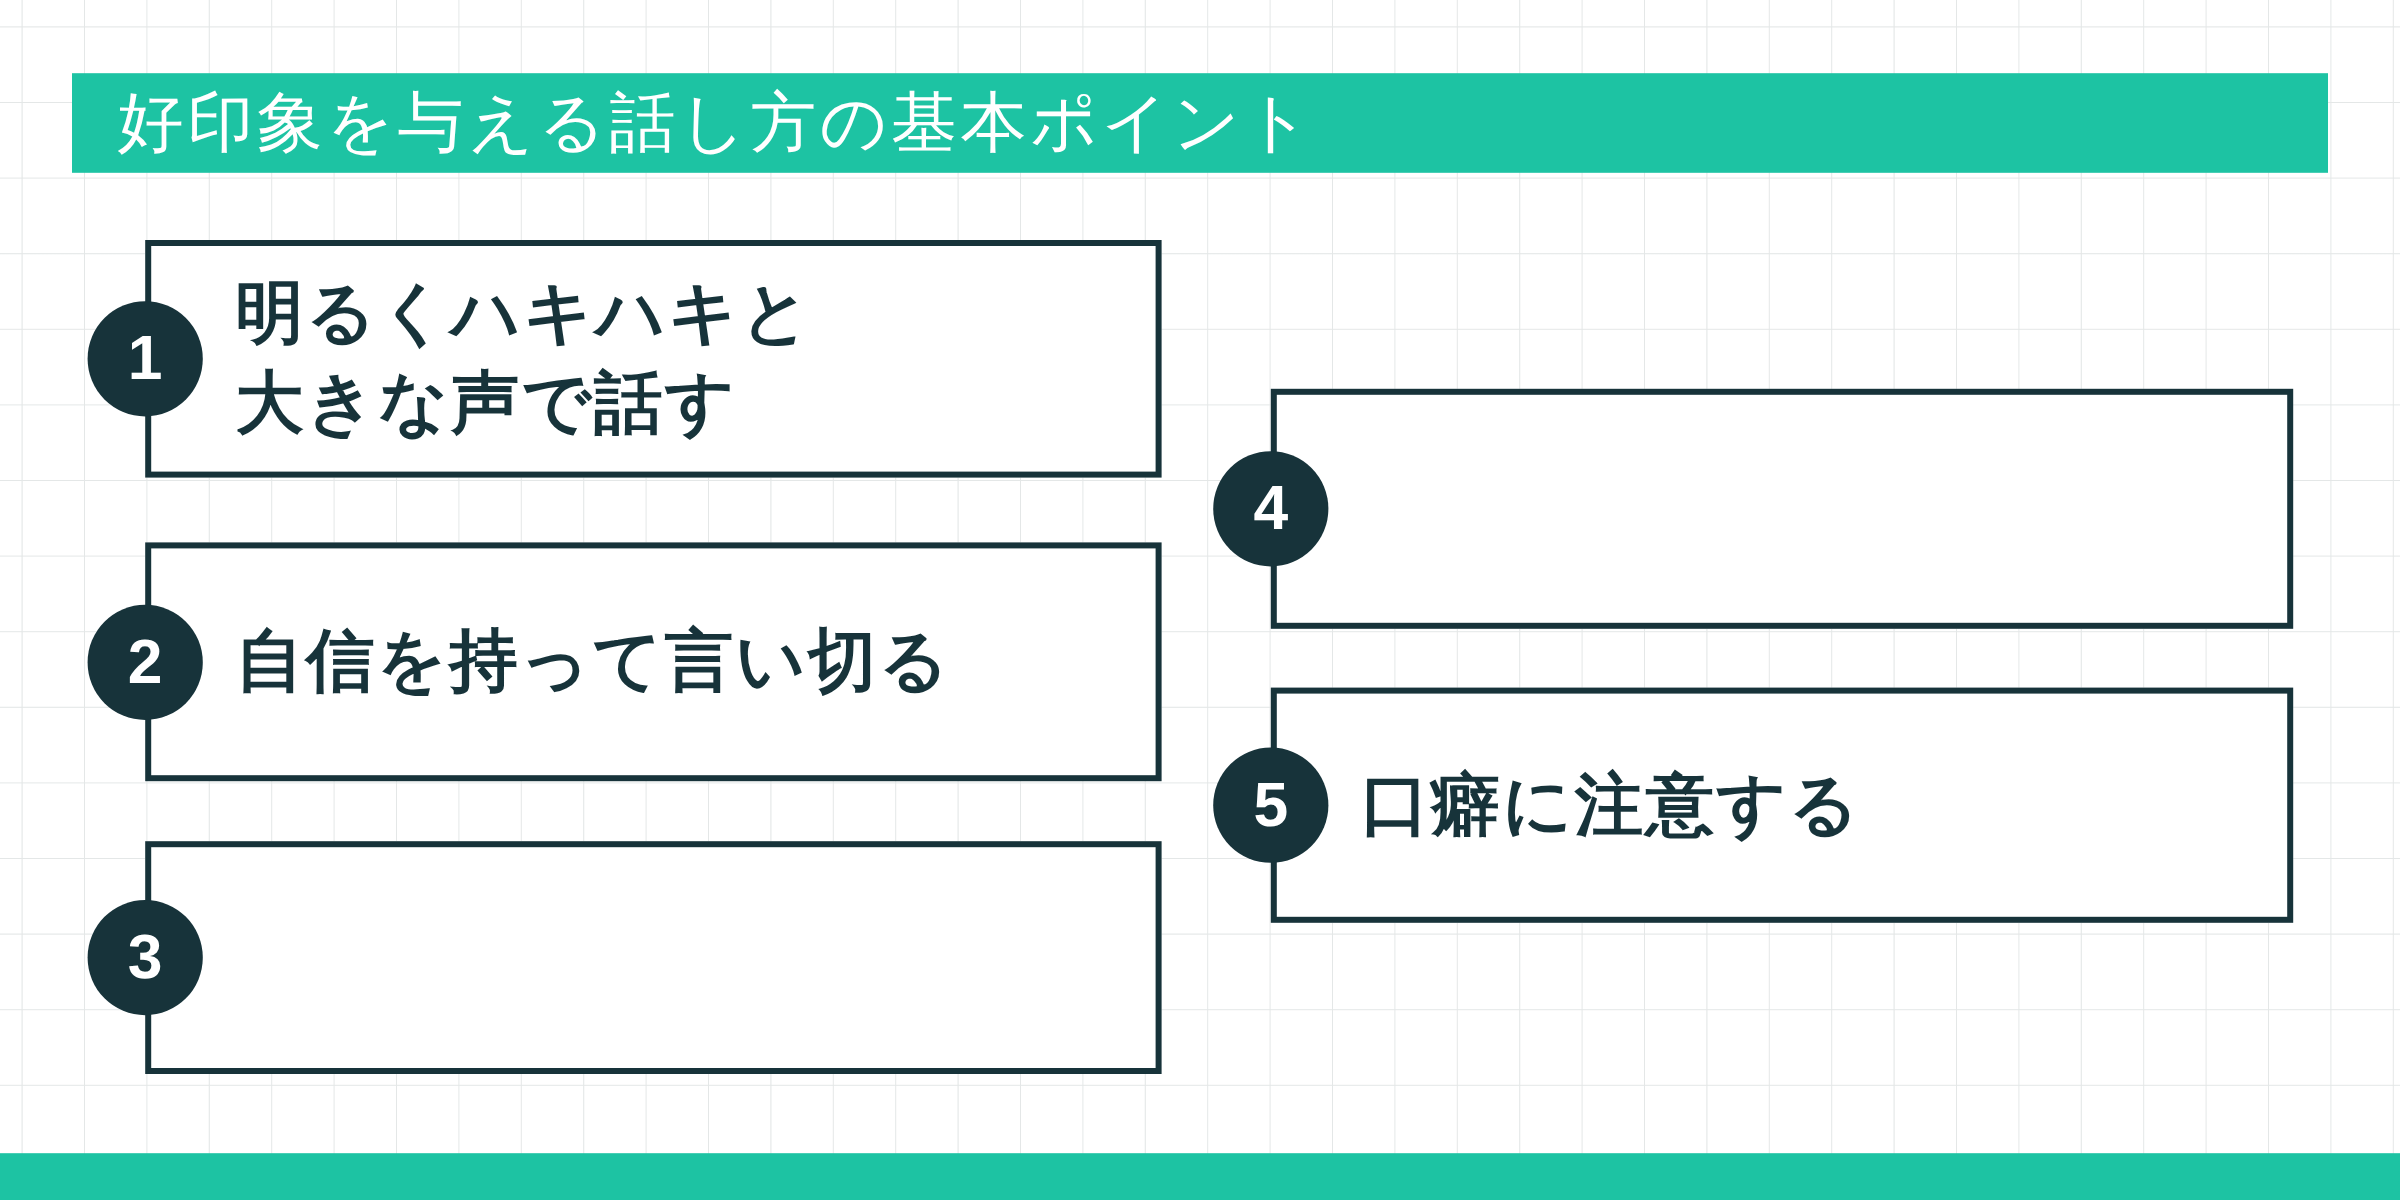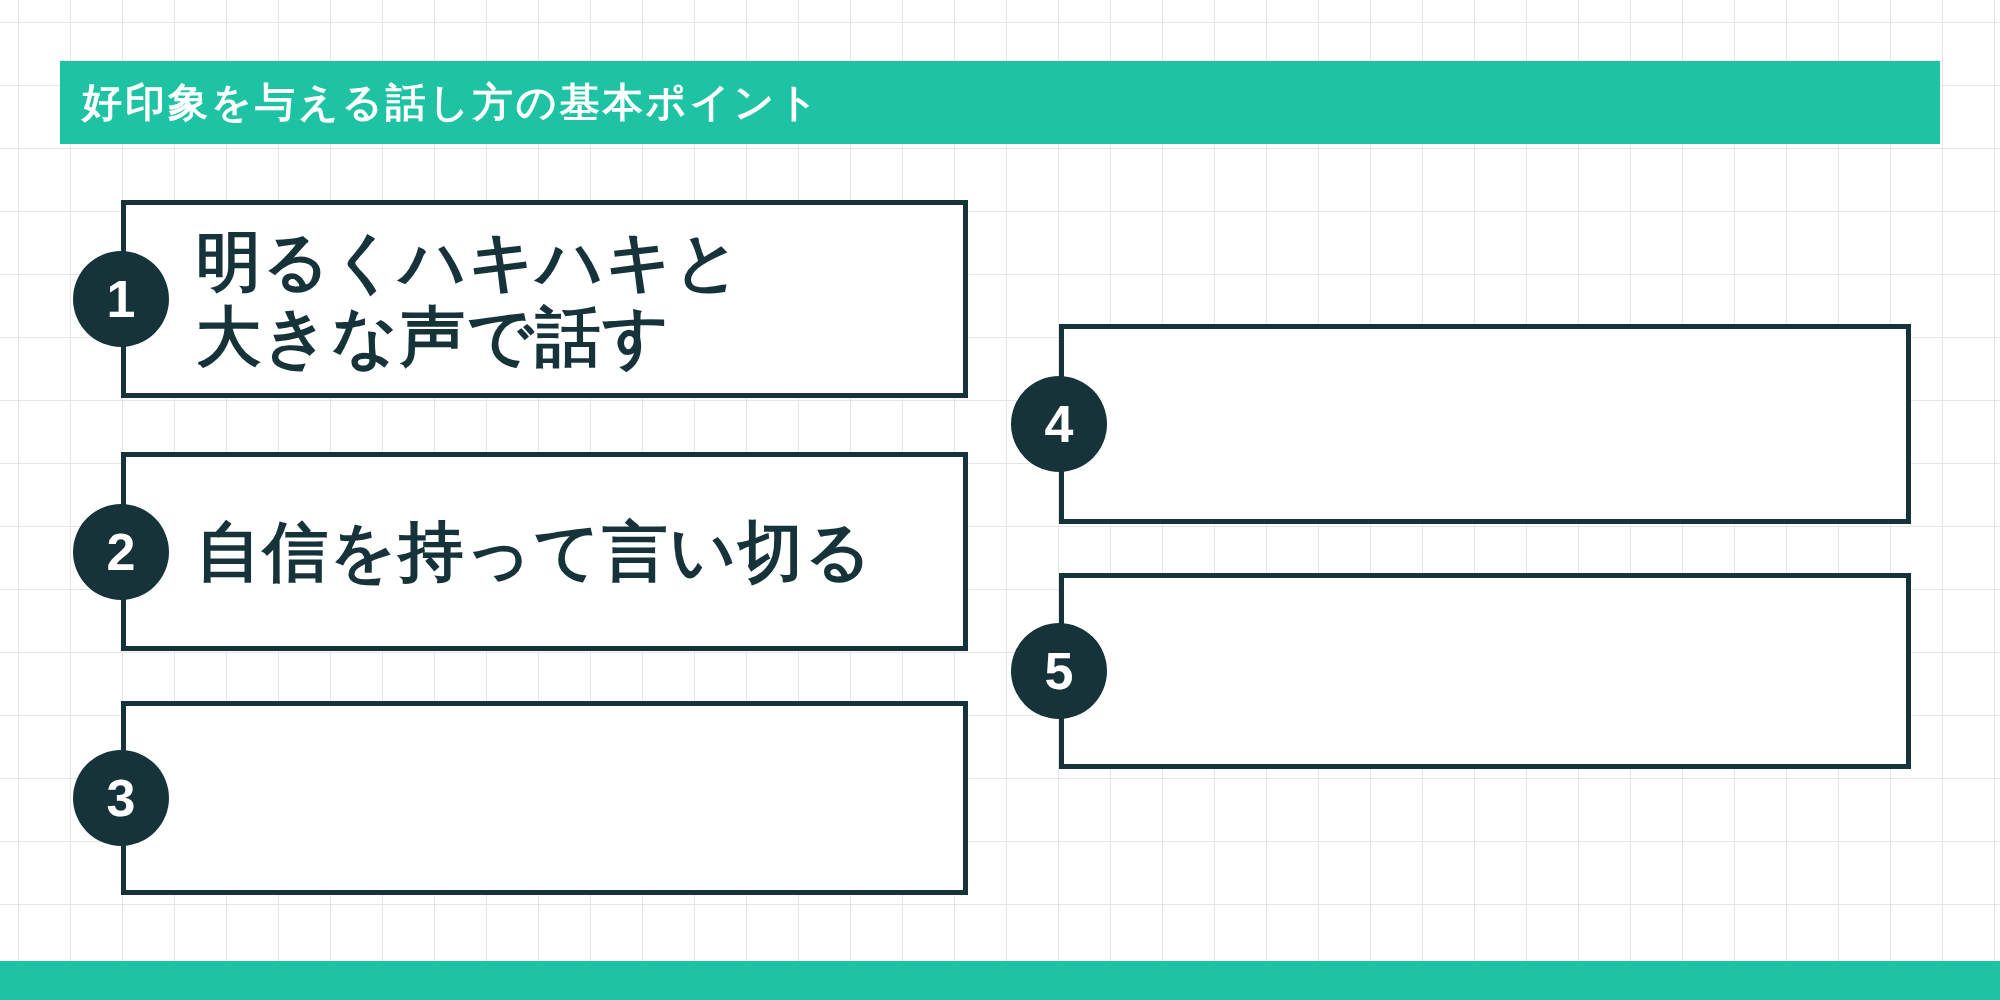--- a/index.html
+++ b/index.html
@@ -25,23 +25,23 @@
   .title-bar {
     position: absolute;
     left: 60px; top: 61px;
     width: 1880px; height: 83px;
     background: var(--accent, #1dc3a3);
     display: flex;
     align-items: center;
   }
   .title-bar h1 {
     margin: 0;
-    padding-left: 22px;
-    font-size: 40px;
-    font-weight: 700;
+    padding-left: 38px;
+    font-size: 55px;
+    font-weight: 400;
     letter-spacing: 3px;
     color: #ffffff;
     white-space: nowrap;
   }
 
   .point-box {
     position: absolute;
     background: #ffffff;
     border: 5px solid var(--dark, #17333a);
     box-sizing: border-box;
@@ -71,21 +71,21 @@
     color: #ffffff;
     font-size: 52px;
     font-weight: 800;
     line-height: 1;
   }
 
   .point-text {
     margin: 0;
     padding-left: 70px;
     padding-right: 20px;
-    font-size: 65px;
+    font-size: 57px;
     font-weight: 800;
     line-height: 75px;
     letter-spacing: 2px;
     color: var(--dark, #17333a);
     white-space: pre-line;
   }
 
   .bottom-bar {
     position: absolute;
     left: 0; top: 961px;
@@ -126,17 +126,18 @@
   <article class="point-box box-4">
     <div class="badge">
       <span>4</span>
     </div>
   </article>
 
   <article class="point-box box-5">
     <div class="badge">
       <span>5</span>
     </div>
+    <p class="point-text">口癖に注意する</p>
   </article>
 
   <footer class="bottom-bar"></footer>
 
 </div>
 
 </body></html>

